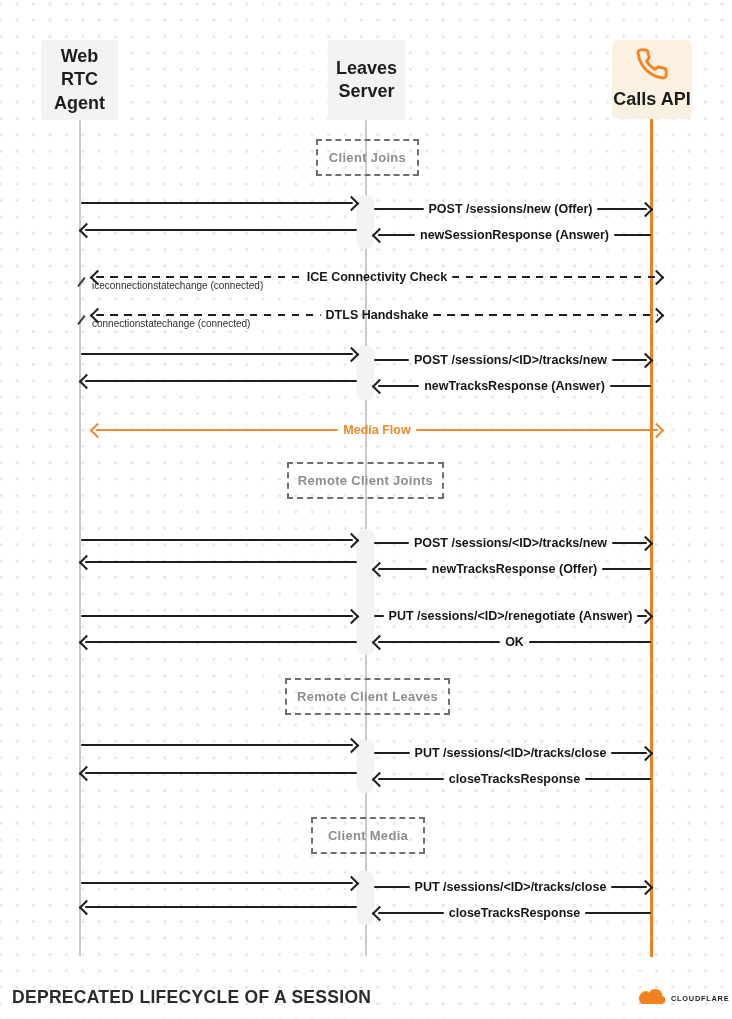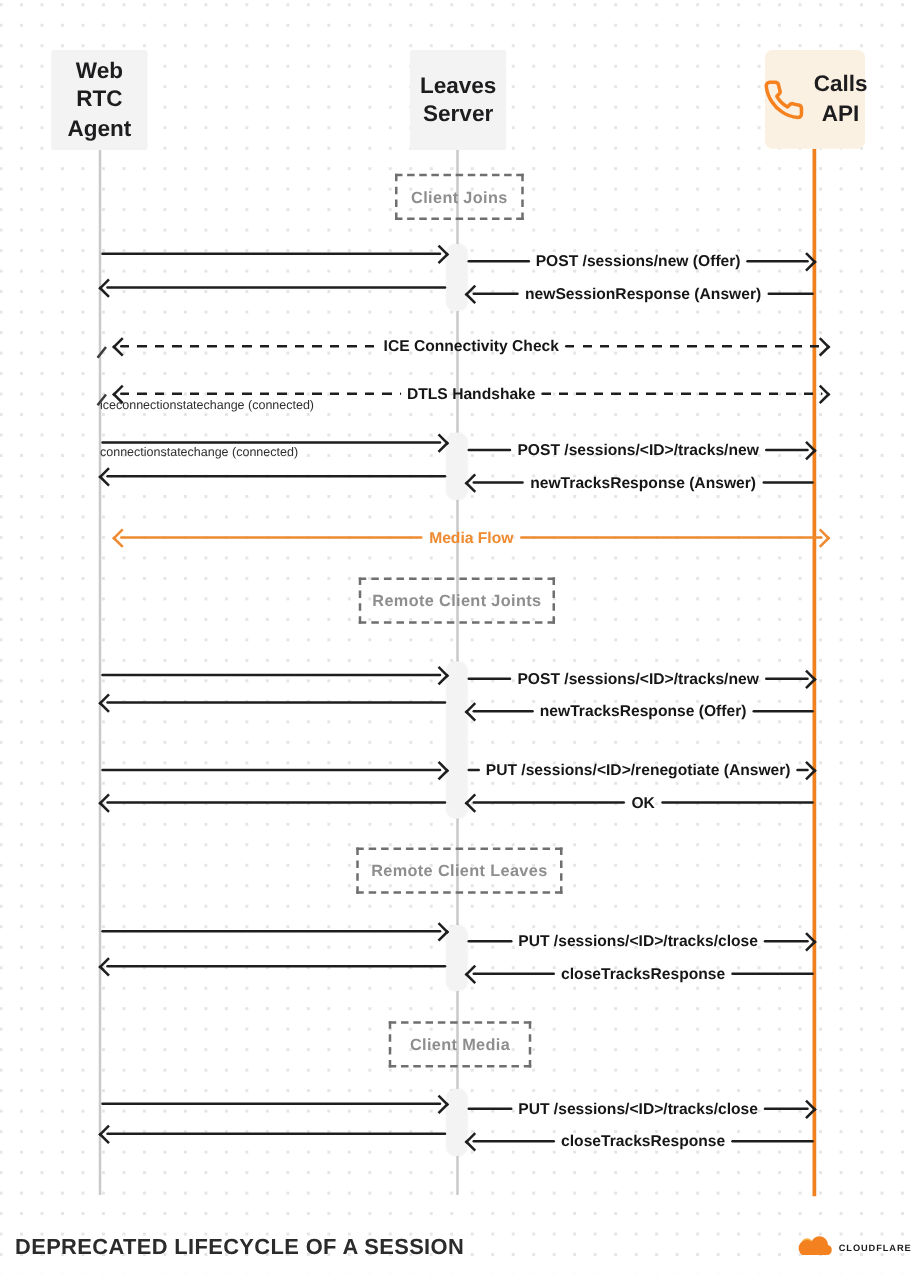--- a/index.html
+++ b/index.html
@@ -10,42 +10,42 @@
     font-family:"Liberation Sans",sans-serif;
   }
   .lifeline{position:absolute;top:120px;width:2px;height:836px;background:#c9c9c9;}
   .lifeline.orange{background:#f0811f;width:3px;top:119px;height:838px;}
   .actor{
     position:absolute;top:40px;height:80px;background:#f3f3f4;border-radius:2px;
     display:flex;align-items:center;justify-content:center;text-align:center;
     font-weight:bold;font-size:18px;line-height:1.3;color:#1d1d1f;
   }
   .actor.calls{
-    background:#fbf1e2;border-radius:6px;flex-direction:row;gap:7px;height:79px;align-items:center;
+    background:#fbf1e2;border-radius:6px;flex-direction:column;gap:7px;height:79px;align-items:center;
   }
   .bar{position:absolute;left:357px;width:17px;background:#f3f3f3;border-radius:8px;box-shadow:0 0 0 1px rgba(0,0,0,0.02);}
   .section{
     position:absolute;border:2px dashed #6f6f6f;display:flex;align-items:center;justify-content:center;
     font-size:13px;font-weight:600;letter-spacing:.3px;color:#8e8e8e;white-space:nowrap;
   }
   .arrow{--c:#1e1e1e;position:absolute;display:flex;align-items:center;height:16px;}
   .a-left{left:81px;width:276px;}
   .a-right{left:374px;width:277px;}
   .a-full{left:81px;width:570px;margin-left:11px;}
   .arrow.orange{--c:#ee8a2f;}
   .ln{flex:1 1 auto;height:2.5px;min-width:2px;background:var(--c);border-radius:2px;}
   .ln.dash{background:repeating-linear-gradient(90deg,var(--c) 0 7.5px,transparent 7.5px 14px);}
   .lbl{
     flex:0 0 auto;padding:0 5px;font-size:12.5px;font-weight:bold;color:#161616;white-space:nowrap;
   }
   .arrow.orange .lbl{color:#ee8a2f;}
   .head{flex:0 0 auto;width:9px;height:9px;}
   .hr{border-top:2.6px solid var(--c);border-right:2.6px solid var(--c);transform:rotate(45deg);margin-left:-7px;}
   .hl{border-top:2.6px solid var(--c);border-left:2.6px solid var(--c);transform:rotate(-45deg);margin-right:-7px;}
-  .sub{position:absolute;left:80px;font-size:10px;color:#2f2f2f;white-space:nowrap;margin-top:39px;}
+  .sub{position:absolute;left:92px;font-size:10px;color:#2f2f2f;white-space:nowrap;}
   .leader{position:absolute;width:1.5px;height:11px;background:#3c3c3c;transform:rotate(38deg);transform-origin:top left;}
   .footer-title{position:absolute;left:12px;top:987px;font-size:17.5px;font-weight:bold;letter-spacing:.3px;color:#2b2b2b;white-space:nowrap;}
   .brand{position:absolute;left:637px;top:988px;display:flex;align-items:center;gap:3px;}
   .brand-text{font-size:7.4px;font-weight:bold;letter-spacing:.1em;color:#1a1a1a;white-space:nowrap;}
 </style>
 </head>
 <body>
 
 <div id="canvas">
 

